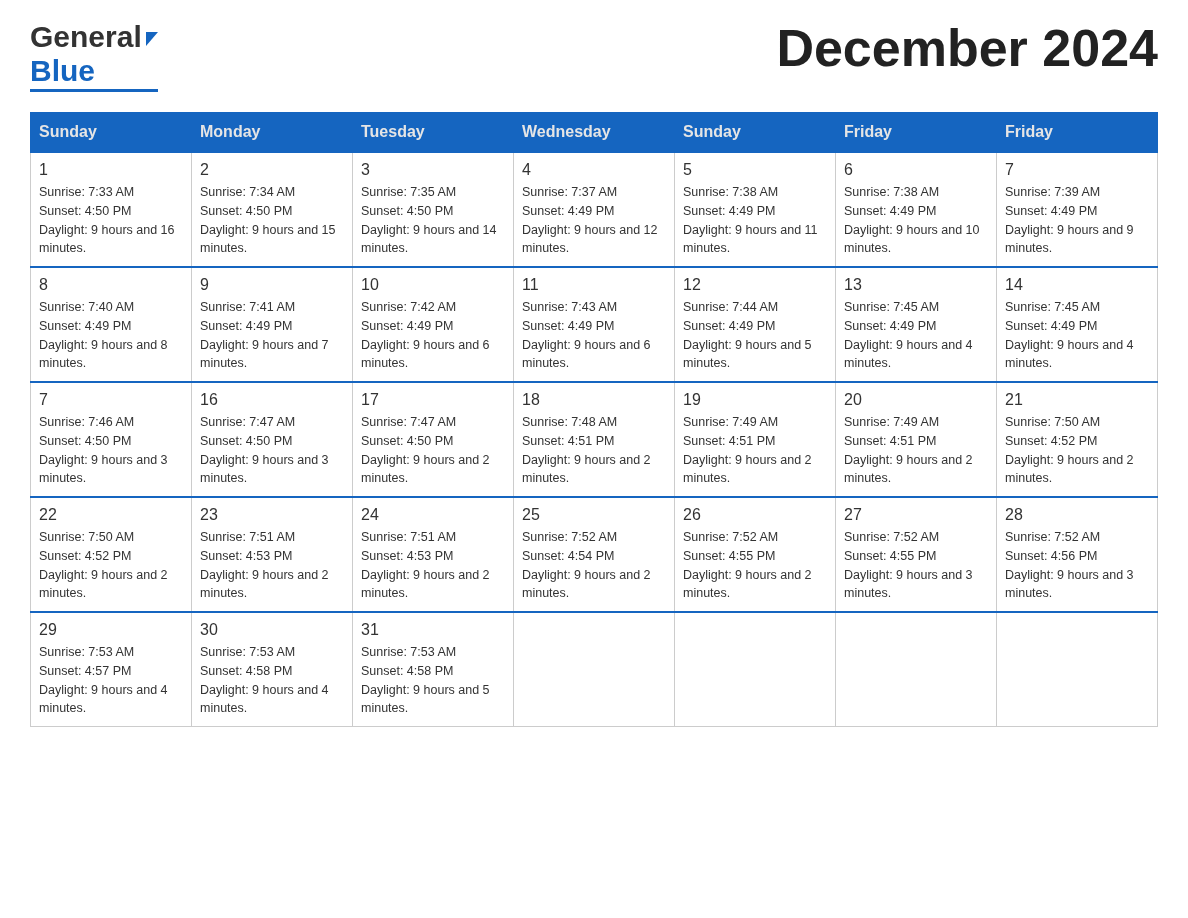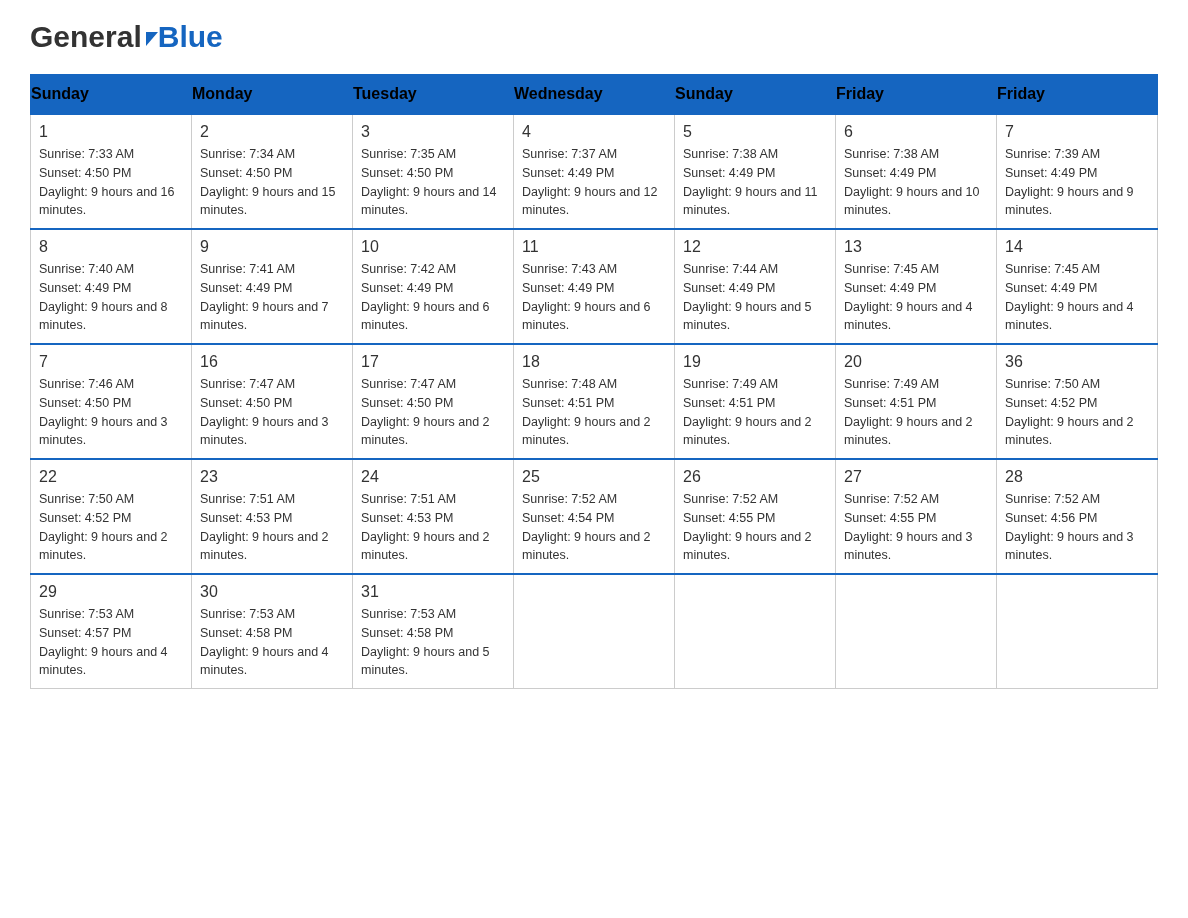--- a/index.html
+++ b/index.html
@@ -29,22 +29,22 @@
       font-size: 22px;
       color: #444;
     }
     .calendar-table {
       width: 100%;
       border-collapse: collapse;
       table-layout: fixed;
     }
     .calendar-table th {
       background-color: #1565c0;
-      color: #000000;
-      padding: 10px 0;
+      color: #e5e5e5;
+      padding: 10px 8px;
       font-size: 16px;
       font-weight: bold;
       text-align: left;
       border: 1px solid #1565c0;
     }
     .calendar-table td {
       vertical-align: top;
       padding: 8px 8px;
       border: 1px solid #cccccc;
       border-top: 2px solid #1565c0;
@@ -67,21 +67,21 @@
       font-size: 12.5px;
       line-height: 1.5;
       color: #333;
     }
     .logo-wrapper {
       display: flex;
       align-items: center;
     }
     .logo-text-group {
       display: flex;
-      flex-direction: row;
+      flex-direction: column;
     }
     .logo-row1 {
       display: flex;
       align-items: center;
     }
     .logo-general-text {
       font-size: 30px;
       font-weight: bold;
       color: #333;
     }
@@ -118,20 +118,21 @@
         <span class="logo-general-text">General</span>
         <span class="logo-arrow"></span>
       </div>
       <div style="display:flex;align-items:flex-start;">
         <span class="logo-blue-text">Blue</span>
       </div>
       <div class="logo-underline"></div>
     </div>
   </div>
   <div class="title-block">
+    <div class="month-title">December 2024</div>
   </div>
 </div>
 
 <table class="calendar-table">
   <thead>
     <tr>
       <th>Sunday</th>
       <th>Monday</th>
       <th>Tuesday</th>
       <th>Wednesday</th>
@@ -220,21 +221,21 @@
       </td>
         <td>
         <span class="day-number">19</span>
         <span class="day-info">Sunrise: 7:49 AM<br>Sunset: 4:51 PM<br>Daylight: 9 hours and 2 minutes.</span>
       </td>
         <td>
         <span class="day-number">20</span>
         <span class="day-info">Sunrise: 7:49 AM<br>Sunset: 4:51 PM<br>Daylight: 9 hours and 2 minutes.</span>
       </td>
         <td>
-        <span class="day-number">36</span>
+        <span class="day-number">21</span>
         <span class="day-info">Sunrise: 7:50 AM<br>Sunset: 4:52 PM<br>Daylight: 9 hours and 2 minutes.</span>
       </td>
       </tr>
       <tr>
         <td>
         <span class="day-number">22</span>
         <span class="day-info">Sunrise: 7:50 AM<br>Sunset: 4:52 PM<br>Daylight: 9 hours and 2 minutes.</span>
       </td>
         <td>
         <span class="day-number">23</span>

